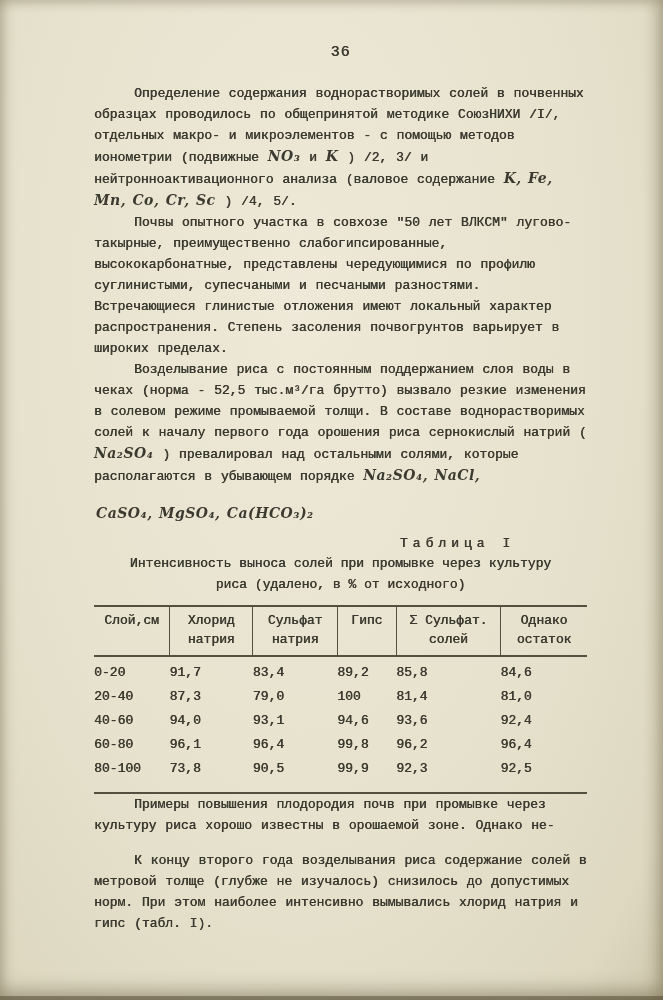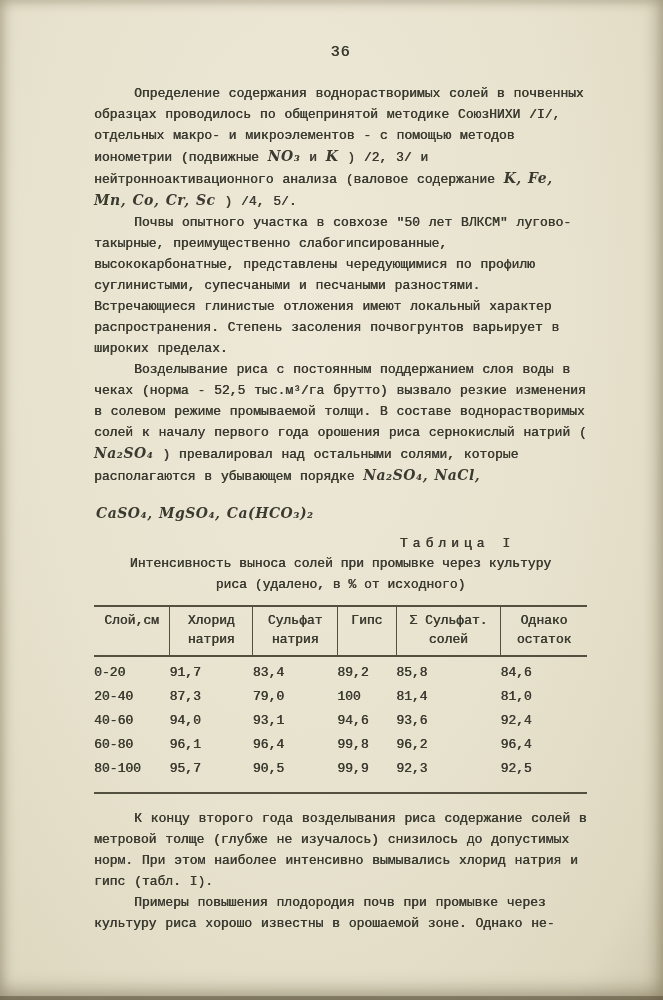--- a/index.html
+++ b/index.html
@@ -156,26 +156,26 @@
       <tr>
         <td>60-80</td>
         <td>96,1</td>
         <td>96,4</td>
         <td>99,8</td>
         <td>96,2</td>
         <td>96,4</td>
       </tr>
       <tr>
         <td>80-100</td>
-        <td>95,7</td>
+        <td>73,8</td>
         <td>90,5</td>
         <td>99,9</td>
         <td>92,3</td>
         <td>92,5</td>
       </tr>
     </tbody>
   </table>
 
+  <p class="para"><span>Примеры повышения плодородия почв при промывке через культуру риса хорошо известны в орошаемой зоне. Однако не-</span></p>
+
   <p class="para after-table"><span>К концу второго года возделывания риса содержание солей в метровой толще (глубже не изучалось) снизилось до допустимых норм. При этом наиболее интенсивно вымывались хлорид натрия и гипс (табл. I).</span></p>
-
-  <p class="para"><span>Примеры повышения плодородия почв при промывке через культуру риса хорошо известны в орошаемой зоне. Однако не-</span></p>
 
 </div>
 
 </body></html>

